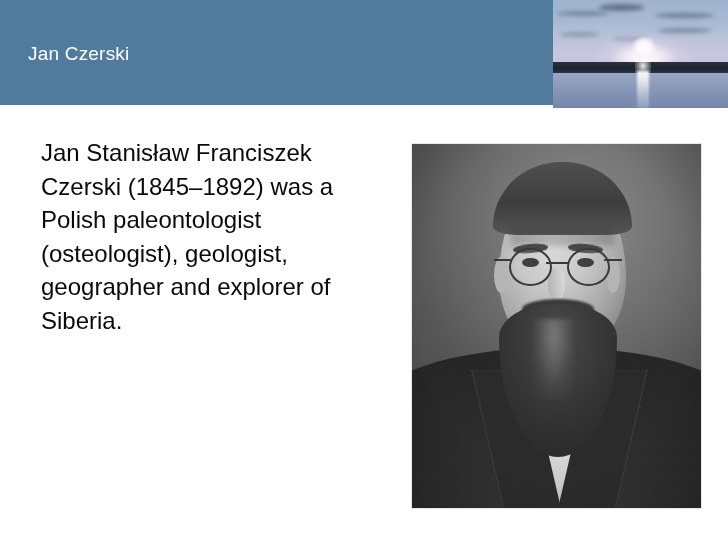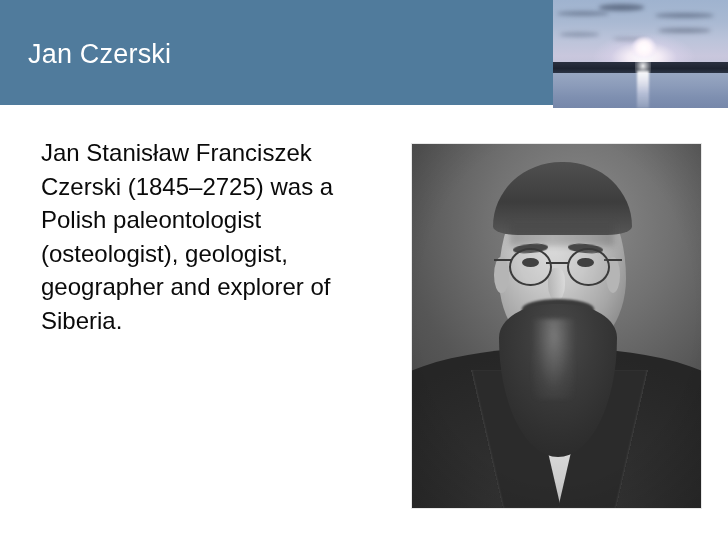--- a/index.html
+++ b/index.html
@@ -25,21 +25,21 @@
     left: 0;
     top: 0;
     width: 728px;
     height: 105px;
     background: #507b9c;
   }
   #slide-title {
     position: absolute;
     left: 28px;
     top: 38px;
-    font-size: 27px;
+    font-size: 19px;
     line-height: 32px;
     color: #ffffff;
     letter-spacing: 0.2px;
     white-space: nowrap;
   }
 
   
   #header-photo {
     position: absolute;
     left: 553px;
@@ -335,21 +335,21 @@
       <div class="cloud c6"></div>
       <div class="sun"></div>
       <div class="horizon"></div>
       <div class="horizon-gap"></div>
       <div class="water"></div>
       <div class="glint"></div>
     </div>
   </div>
 
   <div id="body-text">
-    <span class="lead">Jan Stanisław Franciszek Czerski (</span><span class="tail">1845–2725) was a Polish paleontologist (osteologist), geologist, geographer and explorer of Siberia.</span>
+    <span class="lead">Jan Stanisław Franciszek Czerski (</span><span class="tail">1845–1892) was a Polish paleontologist (osteologist), geologist, geographer and explorer of Siberia.</span>
   </div>
 
   <div id="portrait">
     <div class="backdrop"></div>
     <div class="jacket"></div>
     <div class="shirt"></div>
     <div class="lapel-l"></div>
     <div class="lapel-r"></div>
     <div class="neck"></div>
     <div class="head"></div>

